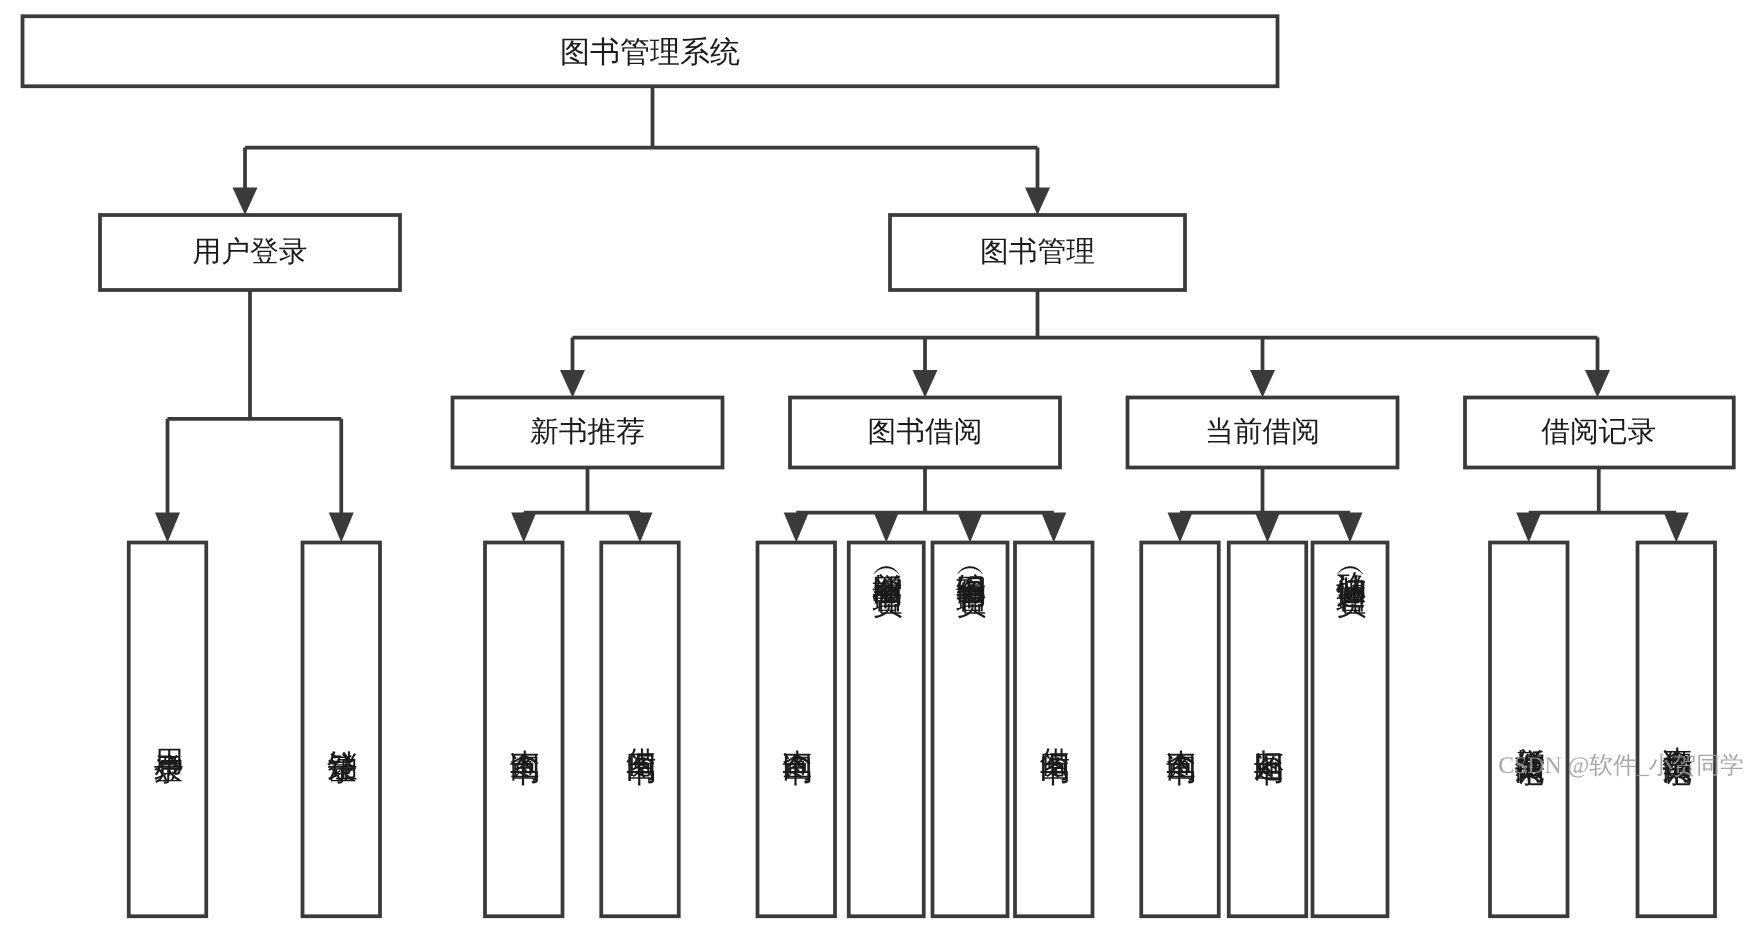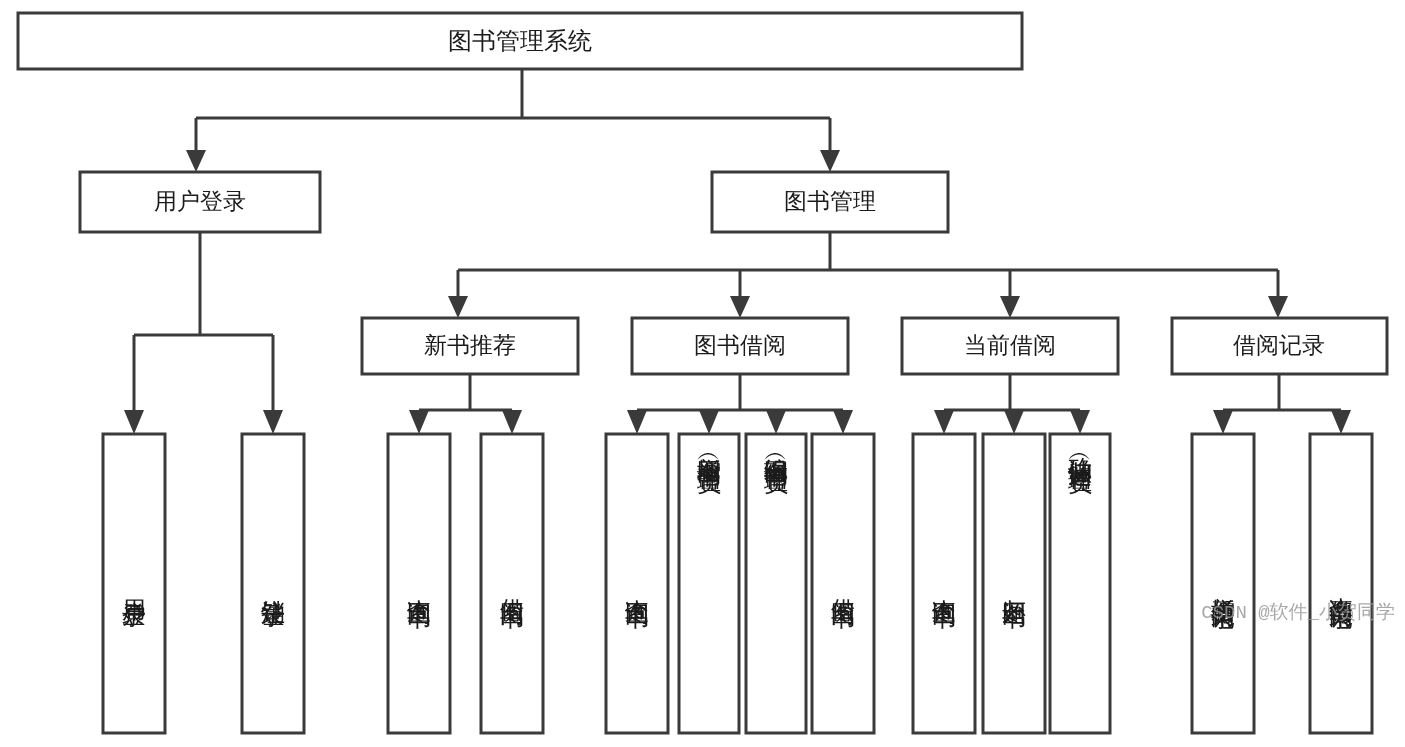--- a/index.html
+++ b/index.html
@@ -70,21 +70,21 @@
     font-size: 24px;
     line-height: 1.08;
     letter-spacing: 2px;
     color: #1b1b1b;
     white-space: nowrap;
   }
   #watermark {
     position: absolute;
     right: 10px;
     bottom: 5px;
-    font-family: Liberation Mono, monospace;
+    font-family: Liberation Serif, serif;
     font-size: 19px;
     color: #9a9a9a;
     opacity: 0.85;
     white-space: nowrap;
   }
 </style>
 </head>
 <body>
 
 <div id="diagram-root">

